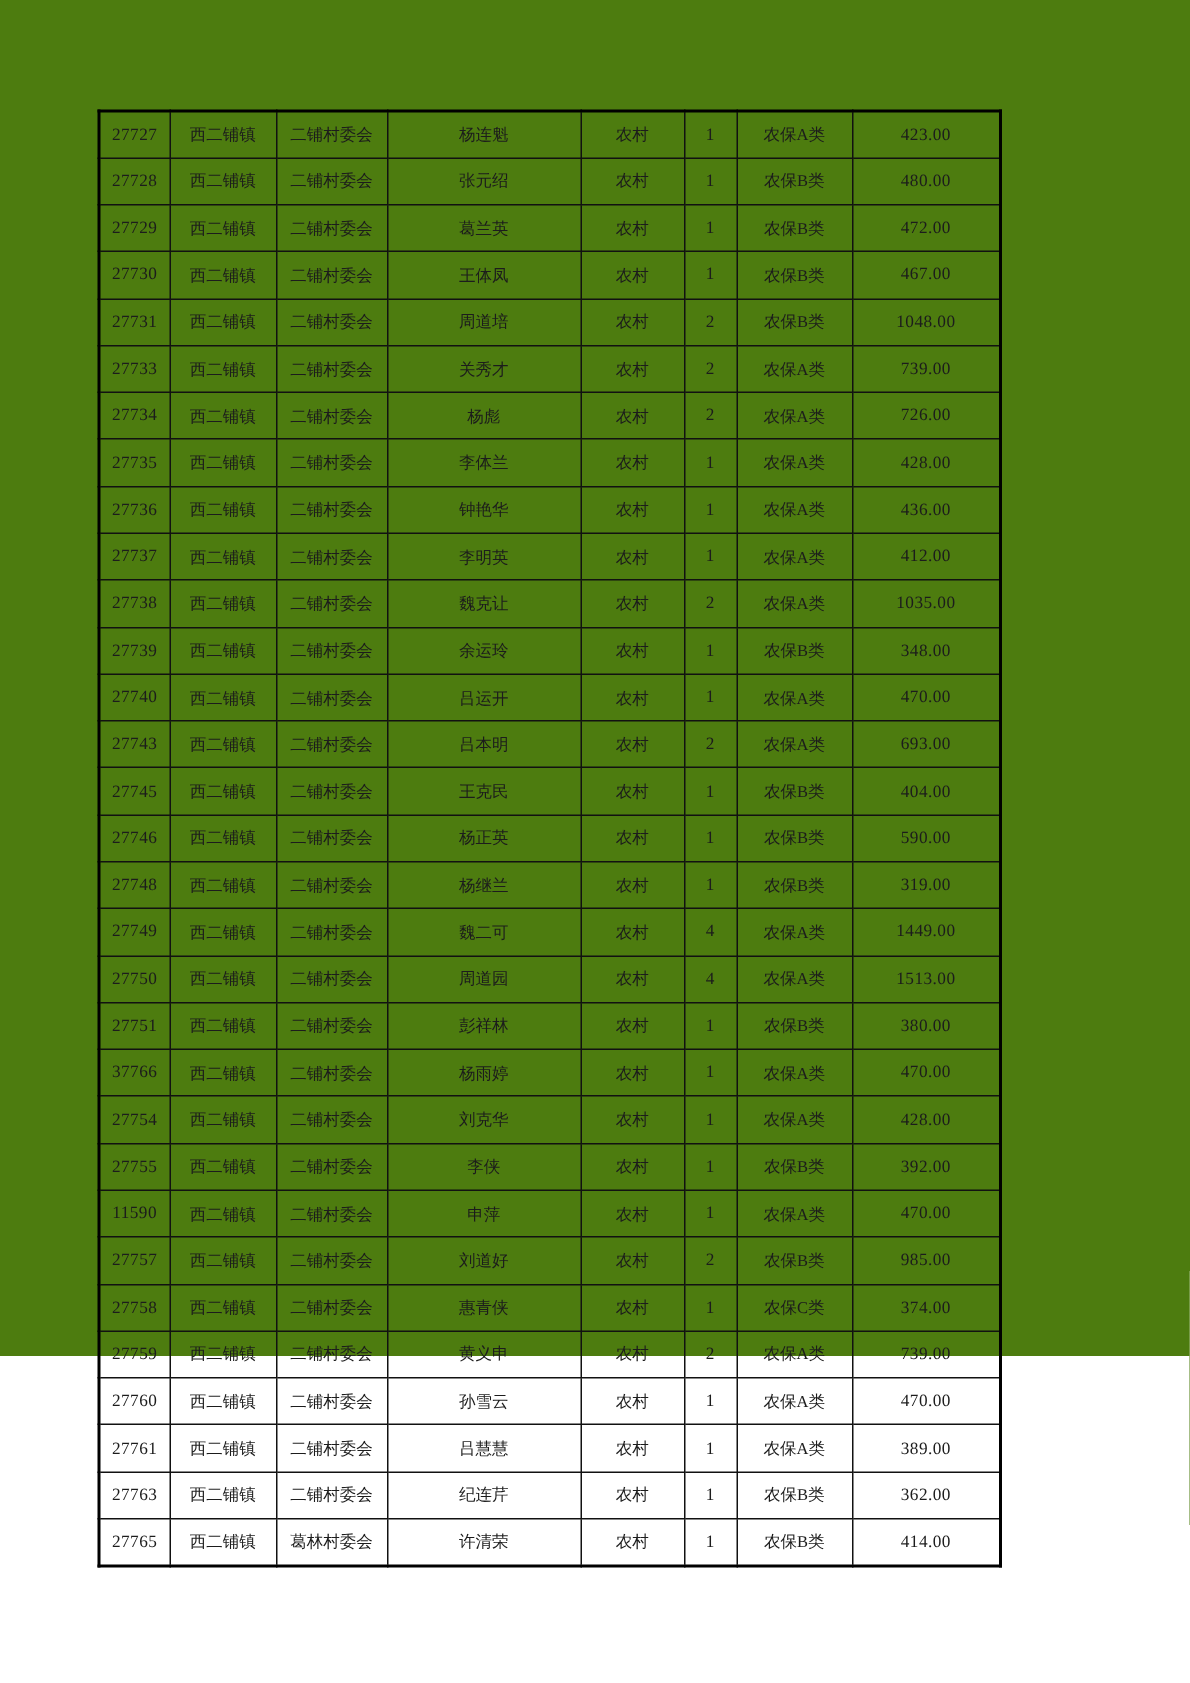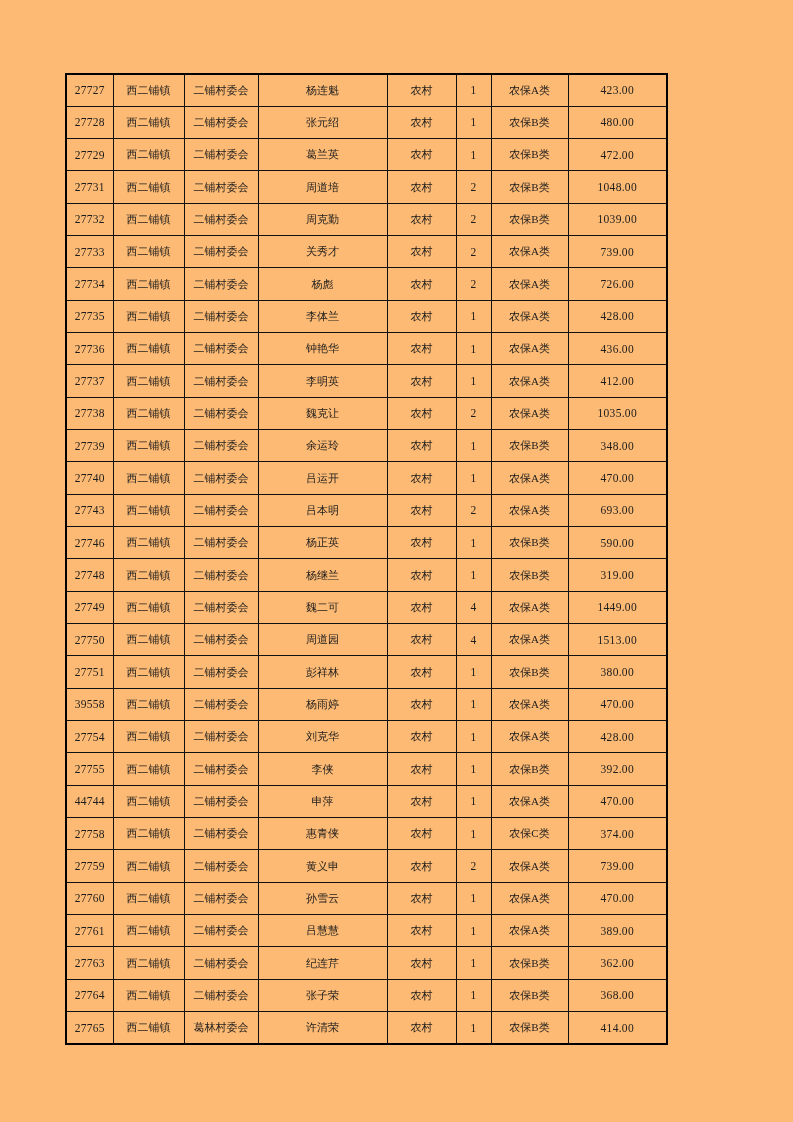--- a/index.html
+++ b/index.html
@@ -11,22 +11,22 @@
     height: 1122px;
     position: relative;
     background: #ffffff;
     font-family: "Liberation Serif", "DejaVu Serif", serif;
     overflow: hidden;
   }
   .page {
     position: absolute;
     left: 0; top: 0;
     width: 793px;
-    height: 1122px;
-    background: #fdba74;
+    height: 904px;
+    background: #4d7c0f;
   }
   table.roster {
     position: absolute;
     left: 65px;
     top: 73px;
     width: 601px;
     height: 972px;
     border-collapse: collapse;
     table-layout: fixed;
     border: 2px solid #000000;
@@ -90,40 +90,40 @@
           <td class="num">27729</td>
           <td>西二铺镇</td>
           <td>二铺村委会</td>
           <td>葛兰英</td>
           <td>农村</td>
           <td class="num">1</td>
           <td>农保B类</td>
           <td class="num">472.00</td>
         </tr>
         <tr>
+          <td class="num">27730</td>
+          <td>西二铺镇</td>
+          <td>二铺村委会</td>
+          <td>王体凤</td>
+          <td>农村</td>
+          <td class="num">1</td>
+          <td>农保B类</td>
+          <td class="num">467.00</td>
+        </tr>
+        <tr>
           <td class="num">27731</td>
           <td>西二铺镇</td>
           <td>二铺村委会</td>
           <td>周道培</td>
           <td>农村</td>
           <td class="num">2</td>
           <td>农保B类</td>
           <td class="num">1048.00</td>
         </tr>
         <tr>
-          <td class="num">27732</td>
-          <td>西二铺镇</td>
-          <td>二铺村委会</td>
-          <td>周克勤</td>
-          <td>农村</td>
-          <td class="num">2</td>
-          <td>农保B类</td>
-          <td class="num">1039.00</td>
-        </tr>
-        <tr>
           <td class="num">27733</td>
           <td>西二铺镇</td>
           <td>二铺村委会</td>
           <td>关秀才</td>
           <td>农村</td>
           <td class="num">2</td>
           <td>农保A类</td>
           <td class="num">739.00</td>
         </tr>
         <tr>
@@ -200,20 +200,30 @@
           <td class="num">27743</td>
           <td>西二铺镇</td>
           <td>二铺村委会</td>
           <td>吕本明</td>
           <td>农村</td>
           <td class="num">2</td>
           <td>农保A类</td>
           <td class="num">693.00</td>
         </tr>
         <tr>
+          <td class="num">27745</td>
+          <td>西二铺镇</td>
+          <td>二铺村委会</td>
+          <td>王克民</td>
+          <td>农村</td>
+          <td class="num">1</td>
+          <td>农保B类</td>
+          <td class="num">404.00</td>
+        </tr>
+        <tr>
           <td class="num">27746</td>
           <td>西二铺镇</td>
           <td>二铺村委会</td>
           <td>杨正英</td>
           <td>农村</td>
           <td class="num">1</td>
           <td>农保B类</td>
           <td class="num">590.00</td>
         </tr>
         <tr>
@@ -250,21 +260,21 @@
           <td class="num">27751</td>
           <td>西二铺镇</td>
           <td>二铺村委会</td>
           <td>彭祥林</td>
           <td>农村</td>
           <td class="num">1</td>
           <td>农保B类</td>
           <td class="num">380.00</td>
         </tr>
         <tr>
-          <td class="num">39558</td>
+          <td class="num">37766</td>
           <td>西二铺镇</td>
           <td>二铺村委会</td>
           <td>杨雨婷</td>
           <td>农村</td>
           <td class="num">1</td>
           <td>农保A类</td>
           <td class="num">470.00</td>
         </tr>
         <tr>
           <td class="num">27754</td>
@@ -280,28 +290,38 @@
           <td class="num">27755</td>
           <td>西二铺镇</td>
           <td>二铺村委会</td>
           <td>李侠</td>
           <td>农村</td>
           <td class="num">1</td>
           <td>农保B类</td>
           <td class="num">392.00</td>
         </tr>
         <tr>
-          <td class="num">44744</td>
+          <td class="num">11590</td>
           <td>西二铺镇</td>
           <td>二铺村委会</td>
           <td>申萍</td>
           <td>农村</td>
           <td class="num">1</td>
           <td>农保A类</td>
           <td class="num">470.00</td>
+        </tr>
+        <tr>
+          <td class="num">27757</td>
+          <td>西二铺镇</td>
+          <td>二铺村委会</td>
+          <td>刘道好</td>
+          <td>农村</td>
+          <td class="num">2</td>
+          <td>农保B类</td>
+          <td class="num">985.00</td>
         </tr>
         <tr>
           <td class="num">27758</td>
           <td>西二铺镇</td>
           <td>二铺村委会</td>
           <td>惠青侠</td>
           <td>农村</td>
           <td class="num">1</td>
           <td>农保C类</td>
           <td class="num">374.00</td>
@@ -338,30 +358,20 @@
         </tr>
         <tr>
           <td class="num">27763</td>
           <td>西二铺镇</td>
           <td>二铺村委会</td>
           <td>纪连芹</td>
           <td>农村</td>
           <td class="num">1</td>
           <td>农保B类</td>
           <td class="num">362.00</td>
-        </tr>
-        <tr>
-          <td class="num">27764</td>
-          <td>西二铺镇</td>
-          <td>二铺村委会</td>
-          <td>张子荣</td>
-          <td>农村</td>
-          <td class="num">1</td>
-          <td>农保B类</td>
-          <td class="num">368.00</td>
         </tr>
         <tr>
           <td class="num">27765</td>
           <td>西二铺镇</td>
           <td>葛林村委会</td>
           <td>许清荣</td>
           <td>农村</td>
           <td class="num">1</td>
           <td>农保B类</td>
           <td class="num">414.00</td>

